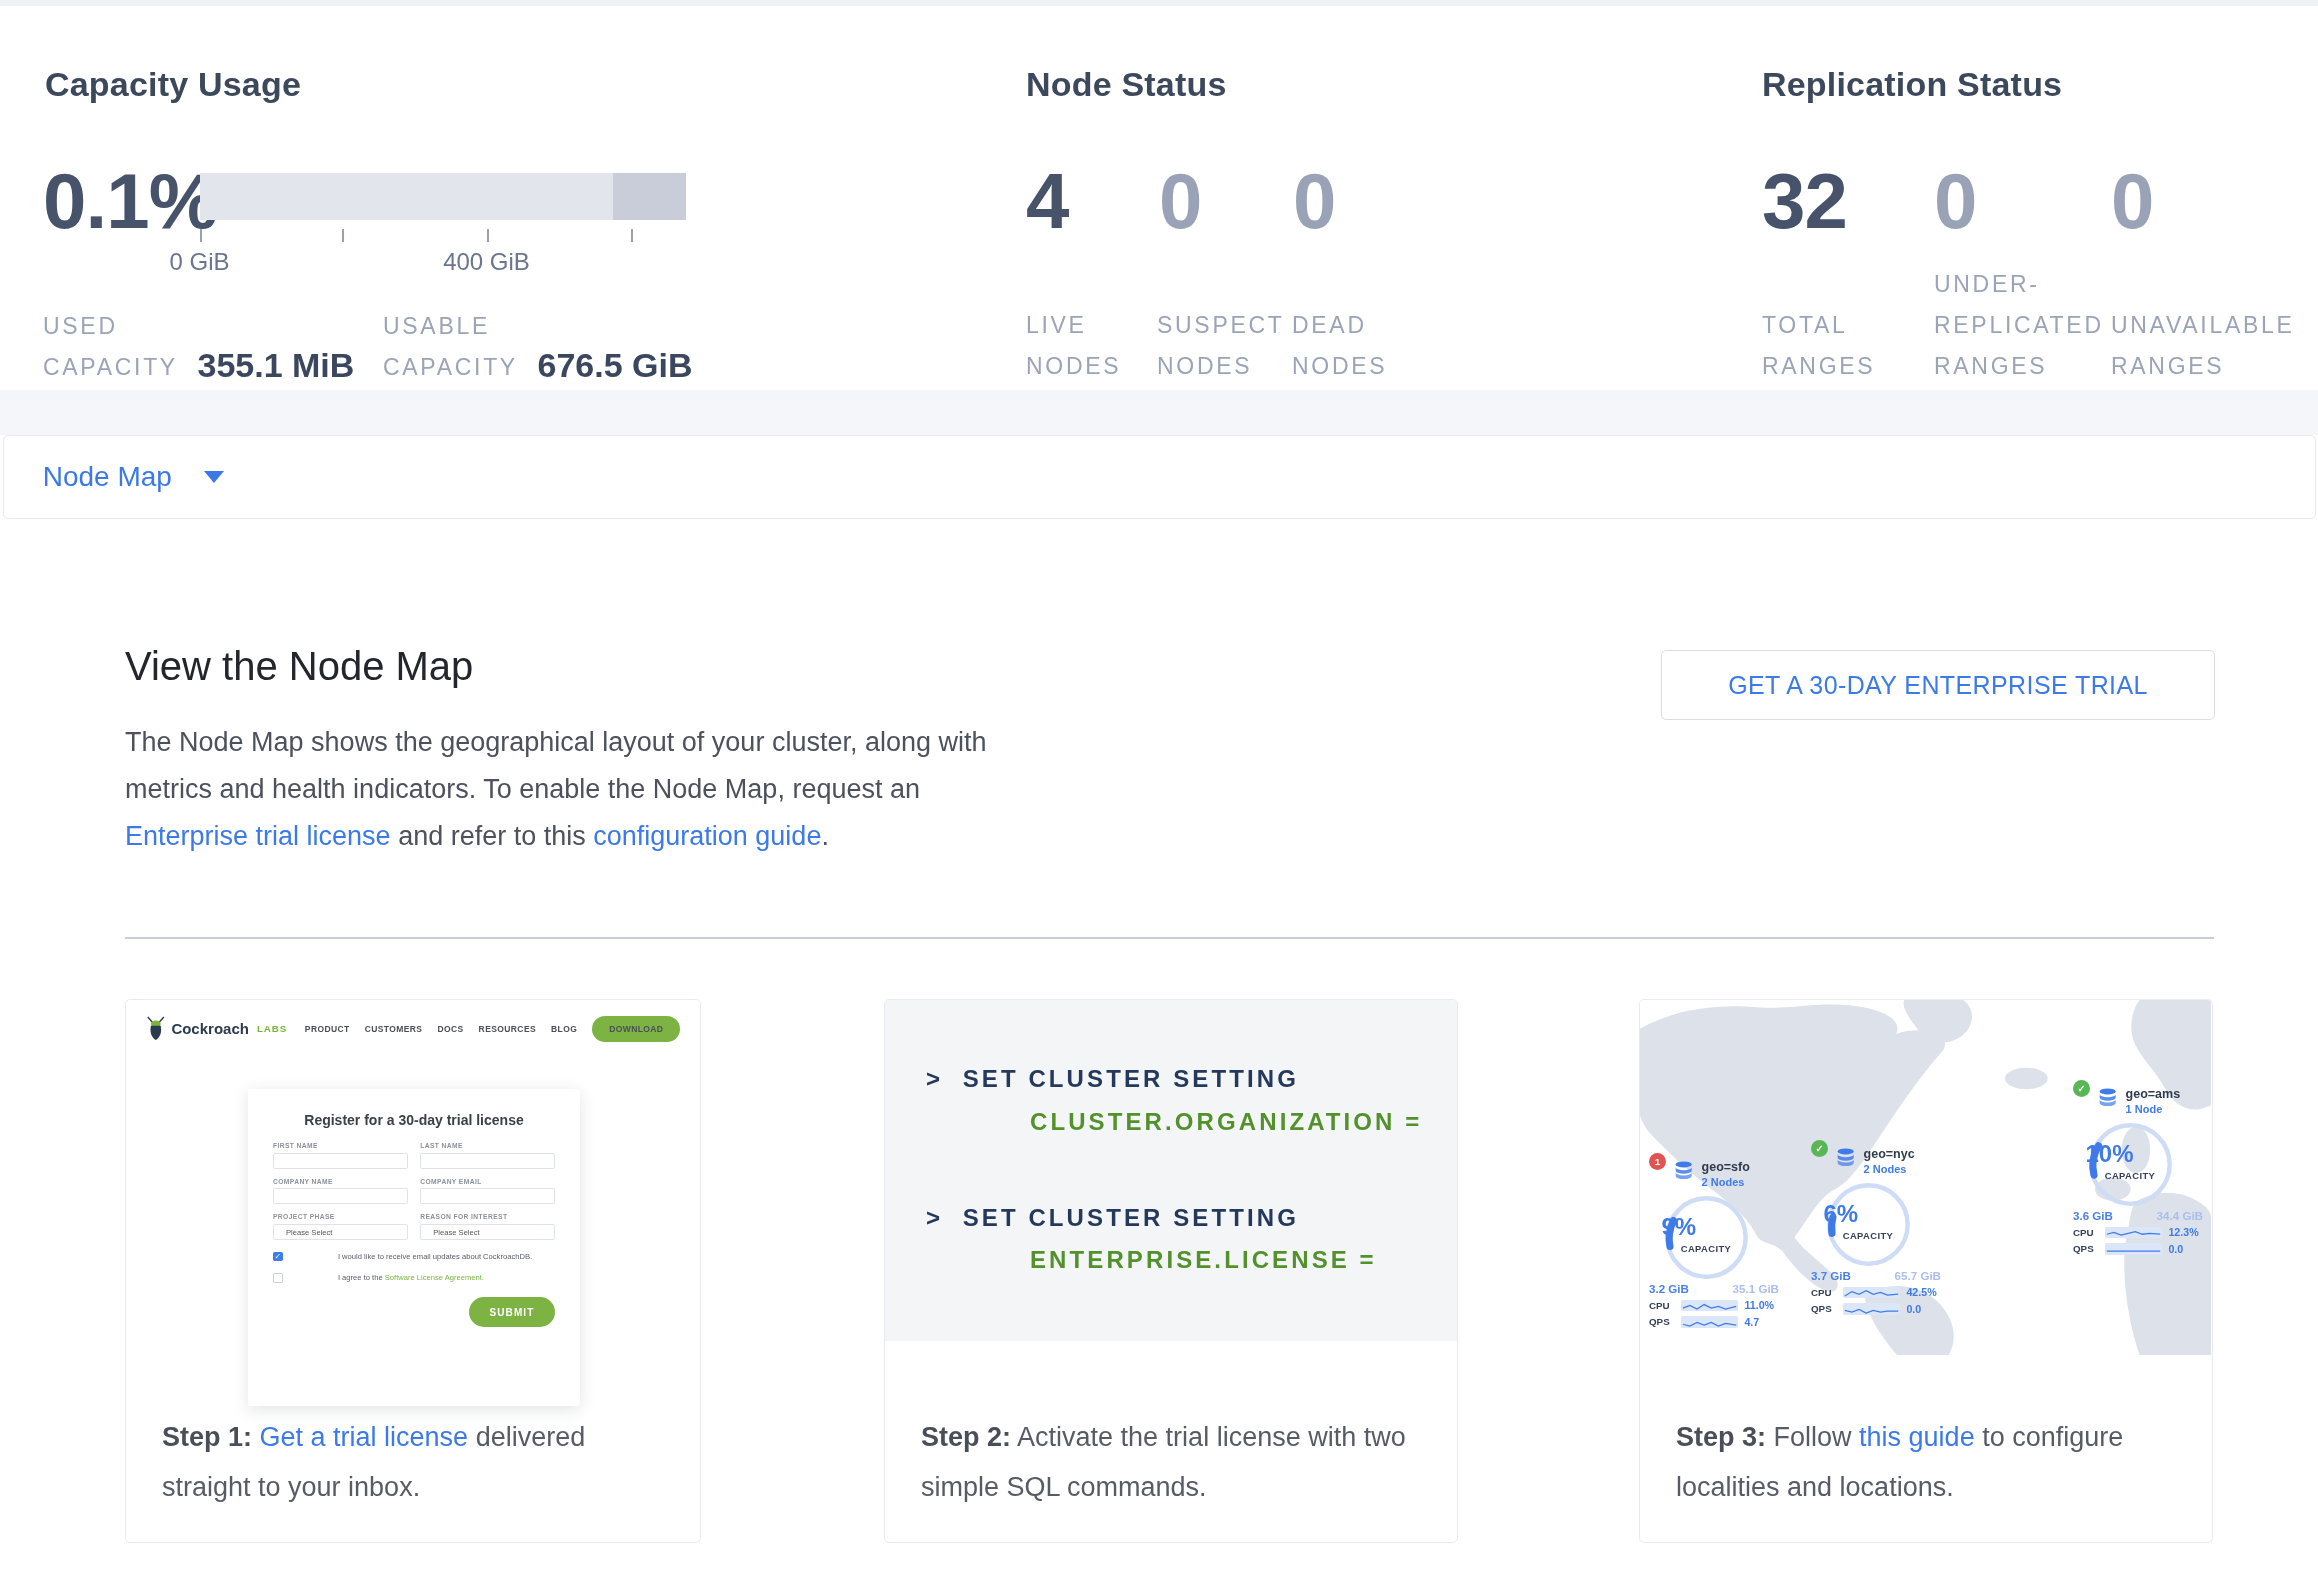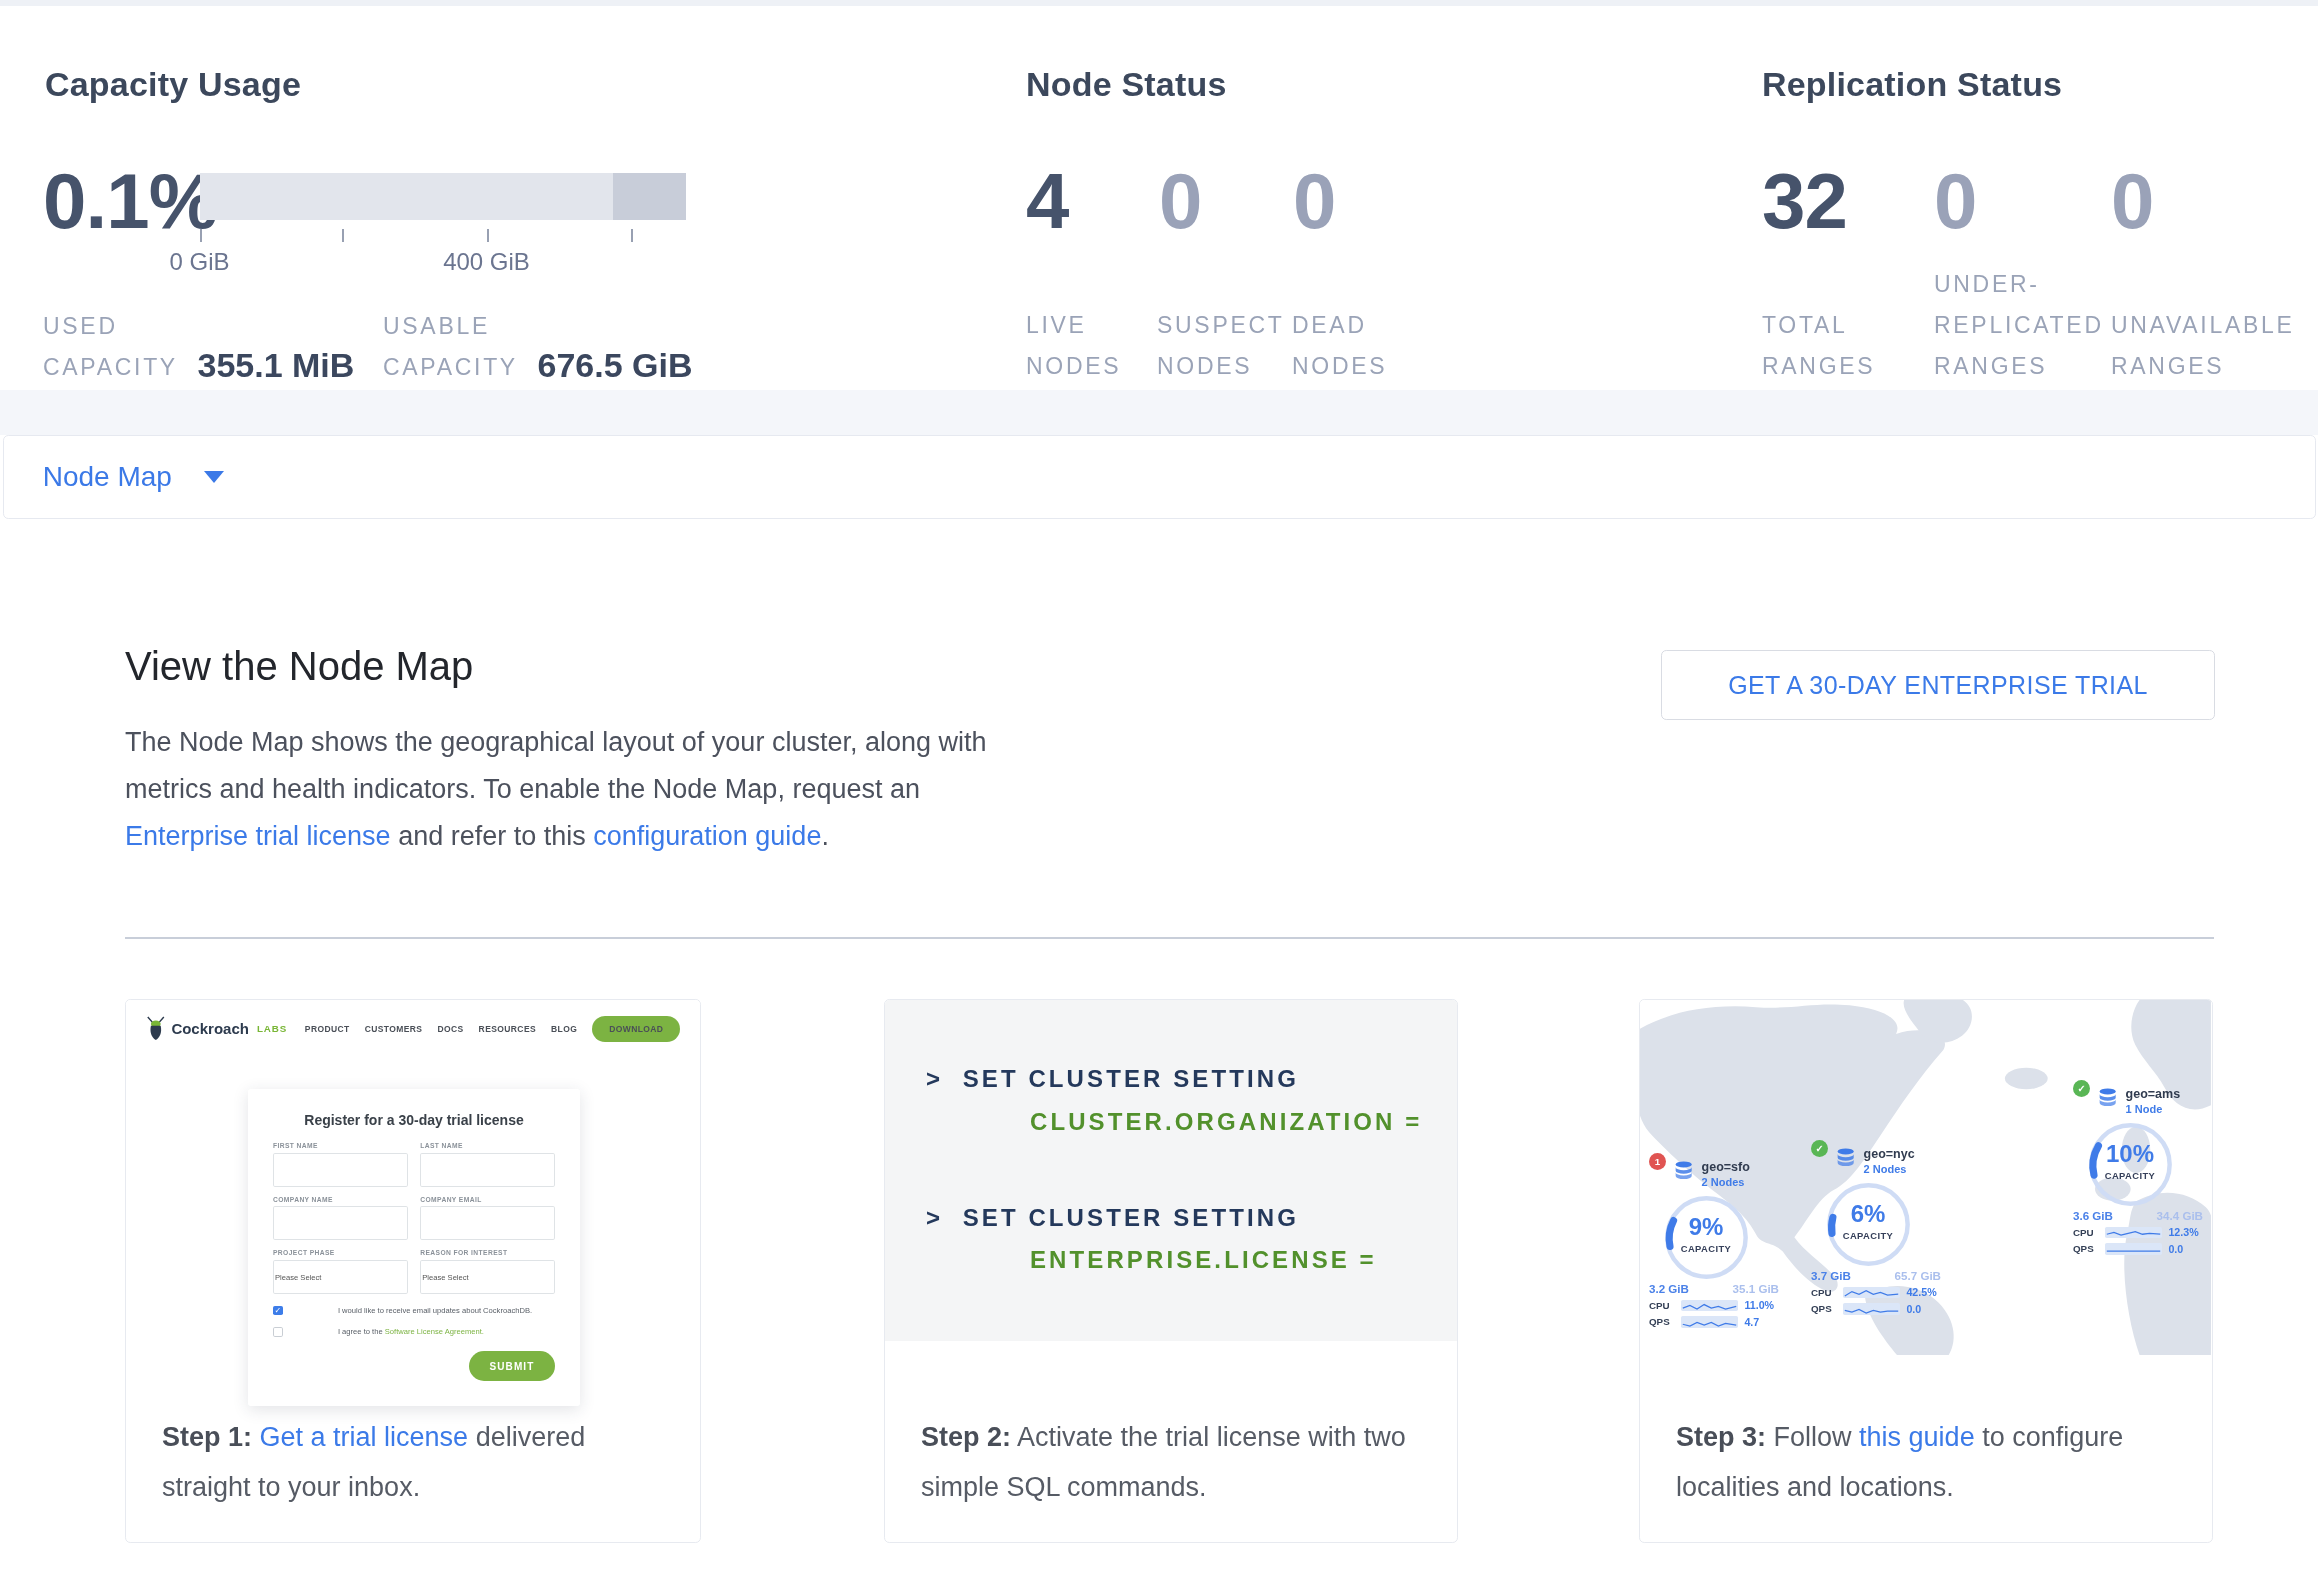--- a/index.html
+++ b/index.html
@@ -52,21 +52,21 @@
   .mock-logo{display:flex;align-items:center;gap:6.2px;}
   .mock-brand{font-size:15px;font-weight:700;color:#2d3b4e;}
   .mock-brand-suffix{font-size:9.8px;font-weight:700;color:#79b636;letter-spacing:0.9px;margin-left:1.8px;}
   .mock-nav{display:flex;align-items:center;gap:15px;}
   .mock-nav span{font-size:8.5px;font-weight:700;letter-spacing:0.4px;color:#4a4f57;}
   .mock-dl{background:#7cb342;color:#fff;font-size:8px;font-weight:700;letter-spacing:0.9px;border-radius:13.4px;padding:8px 17px;}
   .formcard{position:absolute;left:122px;top:89px;width:332px;height:317px;background:#fff;border-radius:2.7px;box-shadow:0 3.6px 16px rgba(40,50,70,.13);box-sizing:border-box;padding:23px 25px;}
   .form-title{text-align:center;font-size:14px;font-weight:700;color:#3a4149;margin-bottom:14.3px;}
   .fgrid{display:grid;grid-template-columns:1fr 1fr;column-gap:12.5px;row-gap:9px;}
   .flabel{font-size:6.7px;letter-spacing:0.4px;color:#8a9199;margin-bottom:3.6px;font-weight:700;}
-  .finput{height:34px;border:0.9px solid #dfe3e6;border-radius:1.8px;background:#fff;font-size:7.6px;color:#555;display:flex;align-items:center;padding-left:1px;box-sizing:border-box;}
+  .finput{height:16px;border:0.9px solid #dfe3e6;border-radius:1.8px;background:#fff;font-size:7.6px;color:#555;display:flex;align-items:center;padding-left:12px;box-sizing:border-box;}
   .cbrow{display:flex;align-items:center;gap:7.1px;margin-top:11.6px;}
   .cb{width:9.8px;height:9.8px;border-radius:1.8px;box-sizing:border-box;flex:0 0 auto;}
   .cb.checked{background:#3d7de9;color:#fff;font-size:8px;line-height:9.8px;text-align:center;}
   .cb.empty{border:0.9px solid #c9ced4;background:#fff;}
   .cbtext{font-size:7.6px;color:#5a6068;margin-left:48px;}
   .cbtext .green{color:#7cb342;}
   .submitbtn{margin:14.3px 0 0 auto;width:86px;height:30px;border-radius:15px;background:#7cb342;color:#fff;font-size:10px;font-weight:700;letter-spacing:1.1px;display:flex;align-items:center;justify-content:center;}
 
   
   .sqlarea{position:absolute;left:0;right:0;top:0;height:341px;background:#f4f5f6;}
@@ -83,21 +83,21 @@
   .maparea svg.world{position:absolute;left:0;top:0;}
   .mapnode{position:absolute;width:135px;}
   .mn-head{display:flex;align-items:flex-start;gap:7.1px;}
   .mn-badge{width:17px;height:17px;border-radius:50%;color:#fff;font-size:9.8px;font-weight:700;line-height:17px;text-align:center;margin-top:-7.1px;flex:0 0 auto;}
   .mn-badge.err{background:#e05452;}
   .mn-badge.ok{background:#59b655;}
   .mn-id{line-height:1.25;}
   .mn-name{font-size:12.5px;font-weight:700;color:#303b4f;}
   .mn-nodes{font-size:11px;font-weight:700;color:#3f7be8;}
   .mn-gaugewrap{position:relative;width:89px;height:89px;margin:3.6px 0 0 12.5px;}
-  .mn-pct{position:absolute;left:0;right:0;top:19.6px;text-align:center;font-size:24px;font-weight:700;color:#3f7be8;}
+  .mn-pct{position:absolute;left:0;right:0;top:19.6px;text-align:left;font-size:24px;font-weight:700;color:#3f7be8;}
   .mn-caplabel{position:absolute;left:0;right:0;top:50px;text-align:center;font-size:9.4px;font-weight:700;letter-spacing:0.4px;color:#36405a;}
   .mn-range{display:flex;justify-content:space-between;width:130px;margin-top:0;font-size:11.6px;font-weight:700;}
   .mn-used{color:#4a81e8;}
   .mn-total{color:#aabfed;}
   .mn-metric{display:flex;align-items:center;gap:6.2px;margin-top:4.5px;}
   .mn-mlabel{font-size:9.8px;font-weight:800;color:#333f55;width:26px;}
   .mn-spark{width:57px;height:11.6px;background:#dbe6f8;border-radius:1.8px;position:relative;overflow:hidden;}
   .mn-mval{font-size:10.7px;font-weight:700;color:#3f7be8;}
 </style>
 </head>

